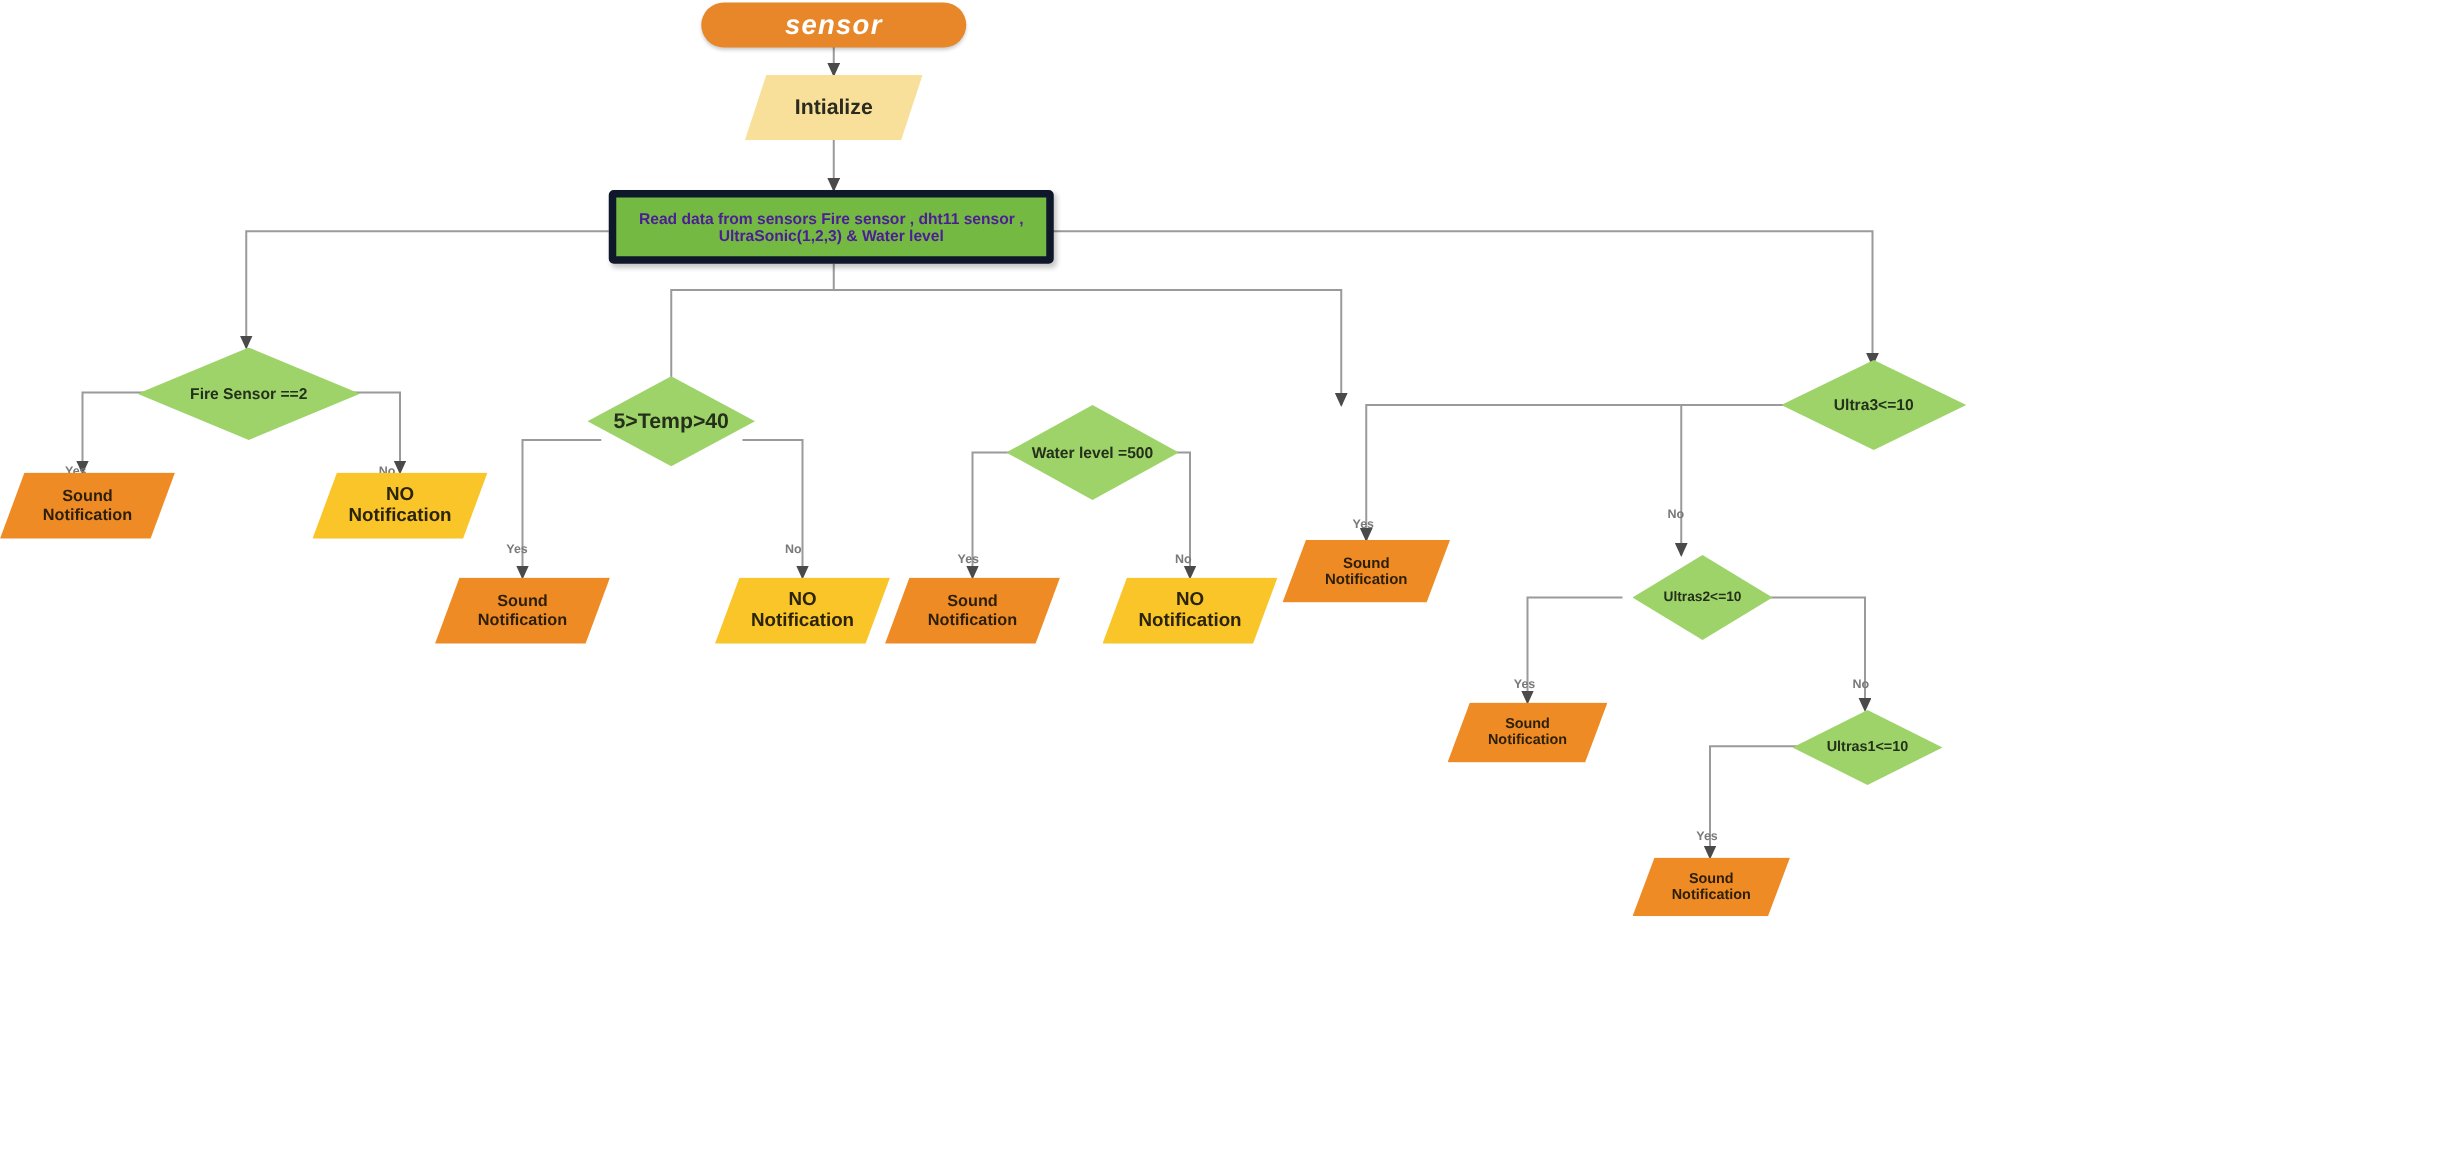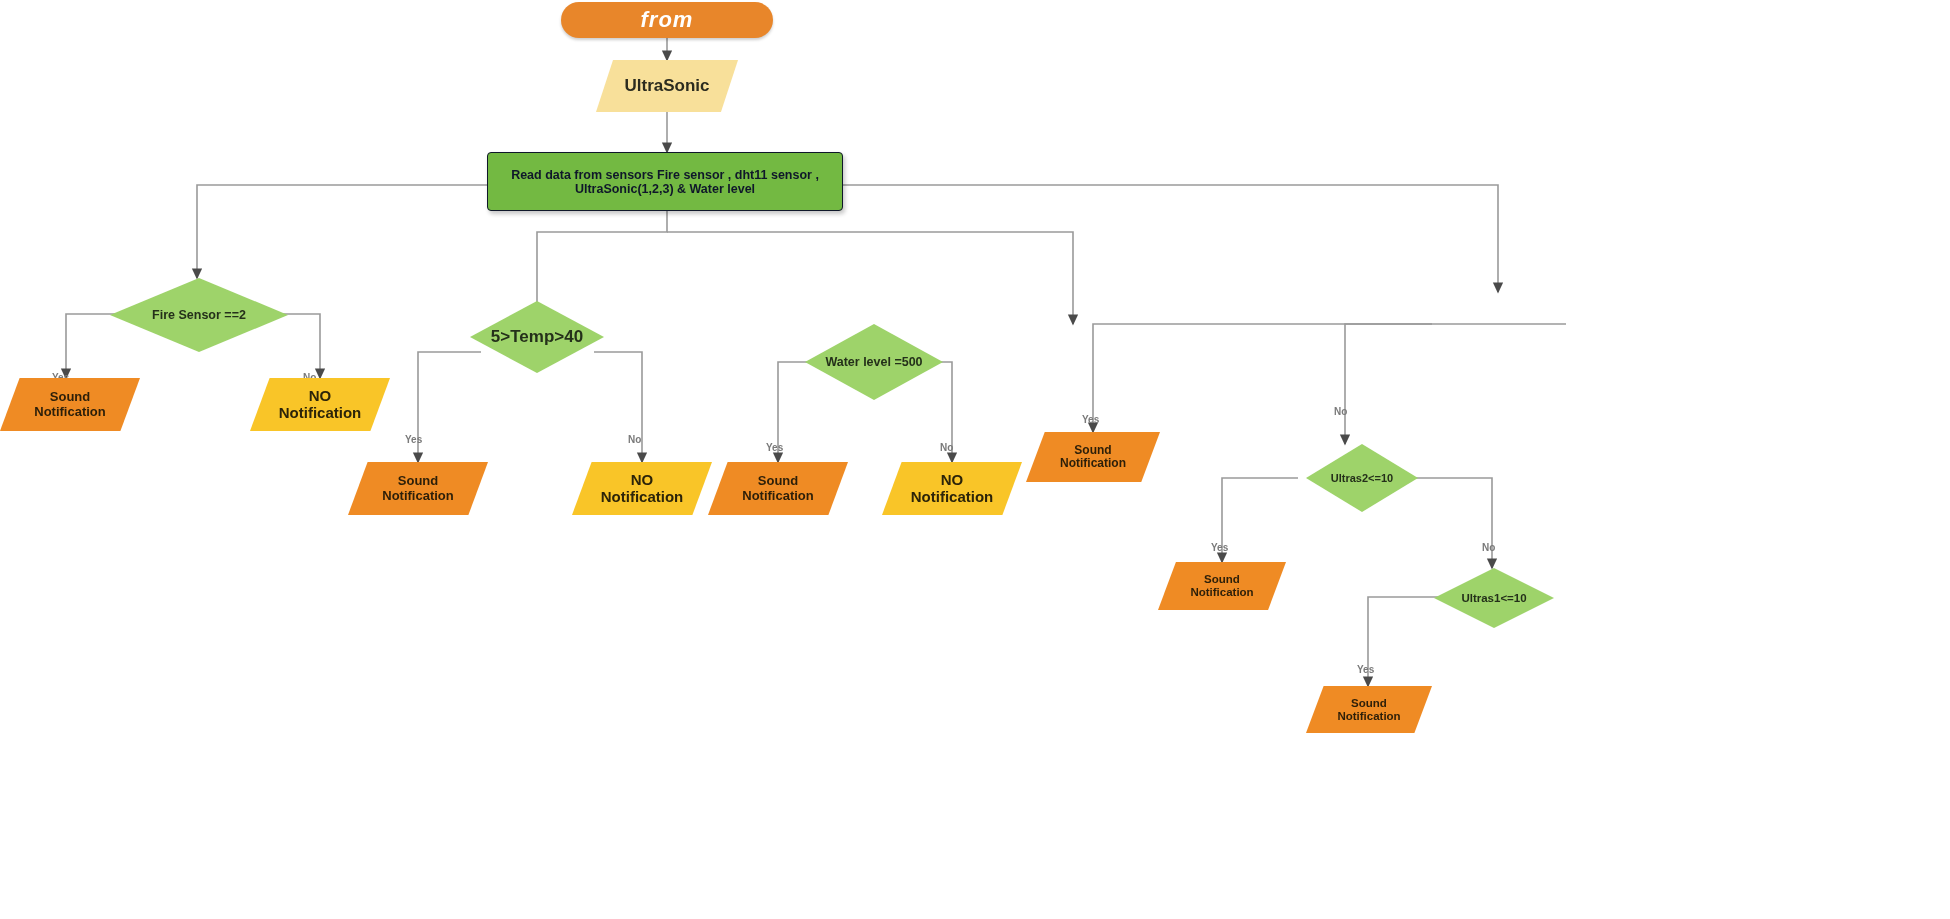--- a/index.html
+++ b/index.html
@@ -8,21 +8,21 @@
   #wires{position:absolute;left:0;top:0;width:1950px;height:919px;pointer-events:none;}
 
   .node{position:absolute;box-sizing:border-box;display:flex;align-items:center;justify-content:center;
         text-align:center;color:#2b2b1f;font-weight:bold;line-height:1.12;}
 
   
   .n-start{background:#e8862a;border-radius:999px;color:#ffffff;font-style:italic;
            font-size:22px;letter-spacing:1px;box-shadow:0 2px 3px rgba(0,0,0,.20);}
 
   
-  .n-proc{background:#73b942;border:1px solid #0f172a;border-radius:4px;color:#0f172a;
+  .n-proc{background:#73b942;border:6px solid #0f172a;border-radius:4px;color:#4c1d95;
           box-shadow:2px 3px 4px rgba(0,0,0,.22);}
 
   
   .n-dec{background:transparent;}
   .n-dec .dia{position:absolute;left:0;top:0;width:100%;height:100%;
               background:#9ed36a;filter:drop-shadow(2px 3px 3px rgba(0,0,0,.25));
               clip-path:polygon(50% 0,100% 50%,50% 100%,0 50%);}
   .n-dec .lbl{position:relative;z-index:2;color:#24301a;}
 
   
@@ -80,25 +80,25 @@
       <path d="M1432,324 L1093,324 L1093,432" marker-end="url(#ah)"></path>
       <path d="M1566,324 L1345,324 L1345,444" marker-end="url(#ah)"></path>
 
       <path d="M1298,478 L1222,478 L1222,562" marker-end="url(#ah)"></path>
       <path d="M1394,478 L1492,478 L1492,568" marker-end="url(#ah)"></path>
 
       <path d="M1440,597 L1368,597 L1368,686" marker-end="url(#ah)"></path>
     </g>
   </svg>
 
-  <div class="node n-start" style="left:561px;top:2px;width:212px;height:36px;">from</div>
+  <div class="node n-start" style="left:561px;top:2px;width:212px;height:36px;">sensor</div>
 
   <div class="node n-init" style="left:596px;top:60px;width:142px;height:52px;">
     <span class="para"></span>
-    <span class="lbl">UltraSonic</span>
+    <span class="lbl">Intialize</span>
   </div>
 
   <div class="node n-proc" style="left:487px;top:152px;width:356px;height:59px;padding:4px 10px;font-size:12.5px;">Read data from sensors Fire sensor , dht11 sensor , UltraSonic(1,2,3) &amp; Water level</div>
 
   <div class="node n-dec" style="left:110px;top:278px;width:178px;height:74px;font-size:12.5px;">
     <span class="dia"></span>
     <span class="lbl">Fire Sensor ==2</span>
   </div>
   <span class="edge-label" style="left:52px;top:328px;">Yes</span>
   <span class="edge-label" style="left:303px;top:328px;">No</span>
@@ -158,20 +158,24 @@
   </div>
 
   <div class="node n-io io-no" style="left:882px;top:462px;width:140px;height:53px;font-size:15px;">
     <span class="para"></span>
     <span class="lbl">
       <span>NO</span><br>
       <span>Notification</span>
     </span>
   </div>
 
+  <div class="node n-dec" style="left:1425px;top:288px;width:148px;height:72px;font-size:12.5px;">
+    <span class="dia"></span>
+    <span class="lbl">Ultra3&lt;=10</span>
+  </div>
   <span class="edge-label" style="left:1082px;top:370px;">Yes</span>
   <span class="edge-label" style="left:1334px;top:362px;">No</span>
 
   <div class="node n-io io-sound" style="left:1026px;top:432px;width:134px;height:50px;font-size:12px;">
     <span class="para"></span>
     <span class="lbl">
       <span>Sound</span><br>
       <span>Notification</span>
     </span>
   </div>

